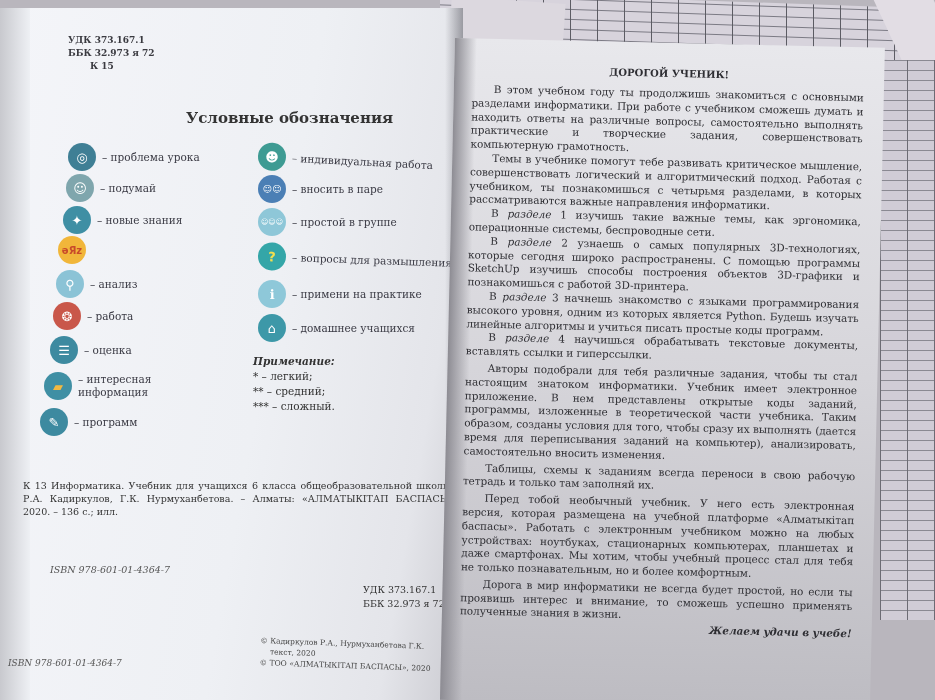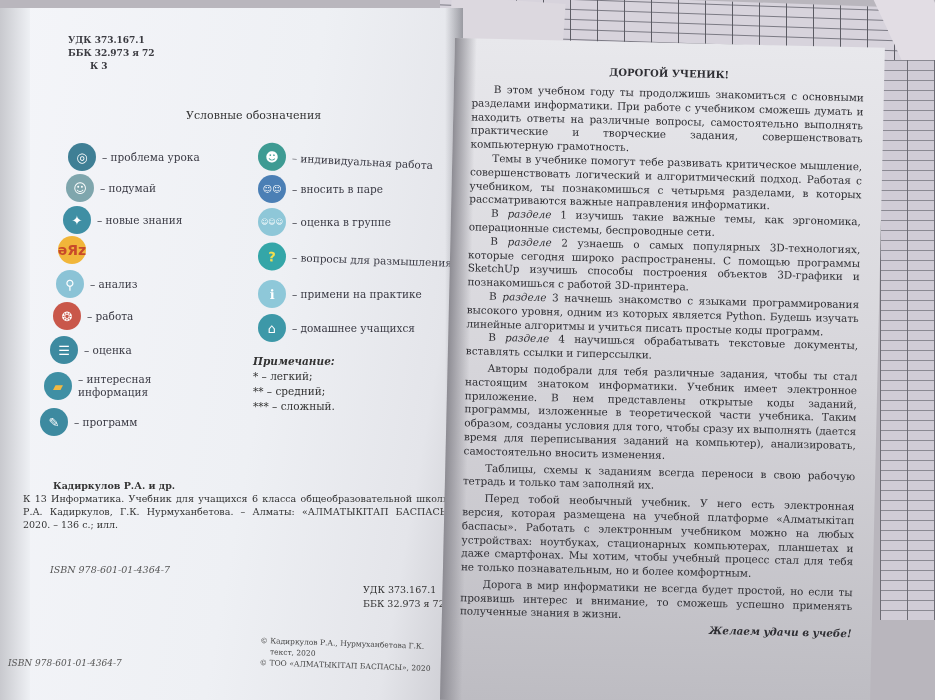--- a/index.html
+++ b/index.html
@@ -47,21 +47,21 @@
   .page-left::before {
     content: ""; position: absolute; left: -8px; top: 0; width: 30px; height: 700px;
     background: linear-gradient(to right, #c8c9ce, #eef0f4);
   }
   .page-left::after {
     content: ""; position: absolute; right: 0; top: 0; width: 18px; height: 700px;
     background: linear-gradient(to right, rgba(0,0,0,0), rgba(60,60,70,0.45));
   }
   .udk-top { position: absolute; left: 60px; top: 26px; font-size: 9px; font-weight: bold; line-height: 13px; }
   .udk-top .k { padding-left: 22px; }
-  .legend-title { position: absolute; left: 178px; top: 101px; font-size: 11px; font-weight: normal; color: #333; }
+  .legend-title { position: absolute; left: 178px; top: 101px; font-size: 15px; font-weight: bold; color: #333; }
 
   .legend-item { position: absolute; display: flex; align-items: center; font-size: 10.5px; color: #3a3a44; }
   .icon {
     width: 28px; height: 28px; border-radius: 50%; display: flex; align-items: center; justify-content: center;
     font-family: "DejaVu Sans", sans-serif; font-size: 13px; color: #fff; flex: 0 0 auto; margin-right: 6px;
   }
   .legend-item .label { white-space: pre-line; line-height: 13px; }
 
   .note { position: absolute; left: 245px; top: 346px; font-size: 10.5px; line-height: 15px; color: #333; }
   .note .title { font-weight: bold; font-style: italic; }
@@ -97,39 +97,39 @@
 
 <div class="grid-sheet"></div>
 <div class="grid-names"></div>
 <div class="paper-corner"></div>
 <div class="right-grid"></div>
 
 <div class="page-left">
   <div class="udk-top">
     <div>УДК 373.167.1</div>
     <div>ББК 32.973 я 72</div>
-    <div class="k">К 3</div>
+    <div class="k">К 15</div>
   </div>
 
   <div class="legend-title">Условные обозначения</div>
 
   <div class="legend-item" style="left:60px;top:135px;">
     <span class="icon" style="background:#3f7f95">◎</span>
     <span class="label">– проблема урока</span>
   </div>
   <div class="legend-item" style="left:58px;top:166px;">
     <span class="icon" style="background:#7fa6ad">☺</span>
     <span class="label">– подумай</span>
   </div>
   <div class="legend-item" style="left:55px;top:198px;">
     <span class="icon" style="background:#3f8fa4">✦</span>
     <span class="label">– новые знания</span>
   </div>
   <div class="legend-item" style="left:50px;top:228px;">
-    <span class="icon" style="background:#f1b63a;color:#c84a2a;font-size:14px;font-weight:bold">əЯz</span>
+    <span class="icon" style="background:#f1b63a;color:#c84a2a;font-size:10px;font-weight:bold">əЯz</span>
   </div>
   <div class="legend-item" style="left:48px;top:262px;">
     <span class="icon" style="background:#8bc3d6">⚲</span>
     <span class="label">– анализ</span>
   </div>
   <div class="legend-item" style="left:45px;top:294px;">
     <span class="icon" style="background:#c9574a">❂</span>
     <span class="label">– работа</span>
   </div>
   <div class="legend-item" style="left:42px;top:328px;">
@@ -149,21 +149,21 @@
   <div class="legend-item" style="left:250px;top:134px;transform:rotate(3deg);transform-origin:left center;">
     <span class="icon" style="background:#3e9b93">☻</span>
     <span class="label">– индивидуальная работа</span>
   </div>
   <div class="legend-item" style="left:250px;top:167px;">
     <span class="icon" style="background:#4b7fb5;font-size:9px">☺☺</span>
     <span class="label">– вносить в паре</span>
   </div>
   <div class="legend-item" style="left:250px;top:200px;">
     <span class="icon" style="background:#8ec7d8;font-size:7px">☺☺☺</span>
-    <span class="label">– оценка в группе</span>
+    <span class="label">– простой в группе</span>
   </div>
   <div class="legend-item" style="left:250px;top:234px;transform:rotate(2deg);transform-origin:left center;">
     <span class="icon" style="background:#34a6a8;color:#f4e04d;font-weight:bold">?</span>
     <span class="label">– вопросы для размышления</span>
   </div>
   <div class="legend-item" style="left:250px;top:272px;">
     <span class="icon" style="background:#8ec8d9">ℹ</span>
     <span class="label">– примени на практике</span>
   </div>
   <div class="legend-item" style="left:250px;top:306px;">
@@ -172,21 +172,20 @@
   </div>
 
   <div class="note">
     <div class="title">Примечание:</div>
     <div>* – легкий;</div>
     <div>** – средний;</div>
     <div>*** – сложный.</div>
   </div>
 
   <div class="biblio">
-    <div class="author">Кадиркулов Р.А. и др.</div>
     <div class="line2">К 13 Информатика. Учебник для учащихся 6 класса общеобразовательной школы / Р.А. Кадиркулов, Г.К. Нурмуханбетова. – Алматы: «АЛМАТЫКІТАП БАСПАСЫ», 2020. – 136 с.; илл.</div>
   </div>
   <div class="isbn1">ISBN 978-601-01-4364-7</div>
 
   <div class="udk-bottom">
     <div>УДК 373.167.1</div>
     <div>ББК 32.973 я 72</div>
   </div>
 
   <div class="copyright">

